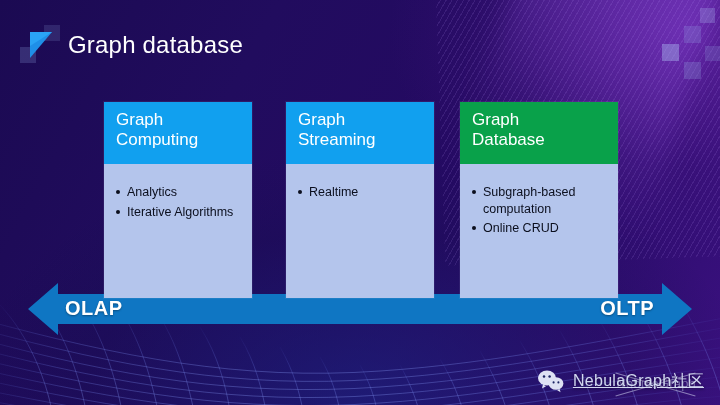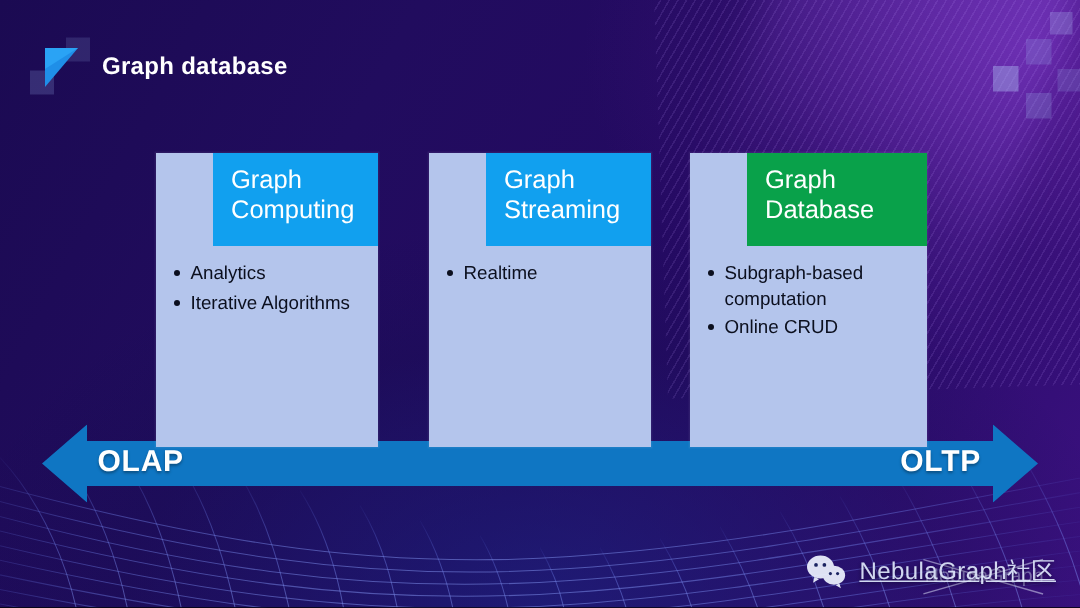--- a/index.html
+++ b/index.html
@@ -59,22 +59,22 @@
   .title-row {
     position: absolute;
     left: 28px; top: 30px;
     display: flex;
     align-items: center;
     gap: 14px;
   }
   .logo-mark { width: 26px; height: 30px; display: block; }
   .slide-title {
     color: #ffffff;
-    font-size: 16px;
-    font-weight: bold;
+    font-size: 24px;
+    font-weight: normal;
     letter-spacing: 0.2px;
     white-space: nowrap;
   }
 
   
   .arrow-band {
     position: absolute;
     left: 28px; top: 283px;
     width: 664px; height: 52px;
   }
@@ -113,28 +113,27 @@
   .card.c3 { left: 460px; width: 158px; }
 
   .card-header {
     height: 62px;
     padding: 8px 10px 0 12px;
     box-sizing: border-box;
     color: #ffffff;
     font-size: 17px;
     font-weight: normal;
     line-height: 1.16;
-    margin-left: 38px;
   }
   .card-header.blue { background: #11a0ef; }
   .card-header.green { background: #09a14a; }
   .card-header .hl { display: block; }
 
   .card-body {
-    padding: 10px 8px 0 10px;
+    padding: 20px 8px 0 10px;
   }
   .bullet-list {
     margin: 0;
     padding: 0;
     list-style: none;
   }
   .bullet-list li {
     position: relative;
     color: #0b0f1e;
     font-size: 12.5px;

